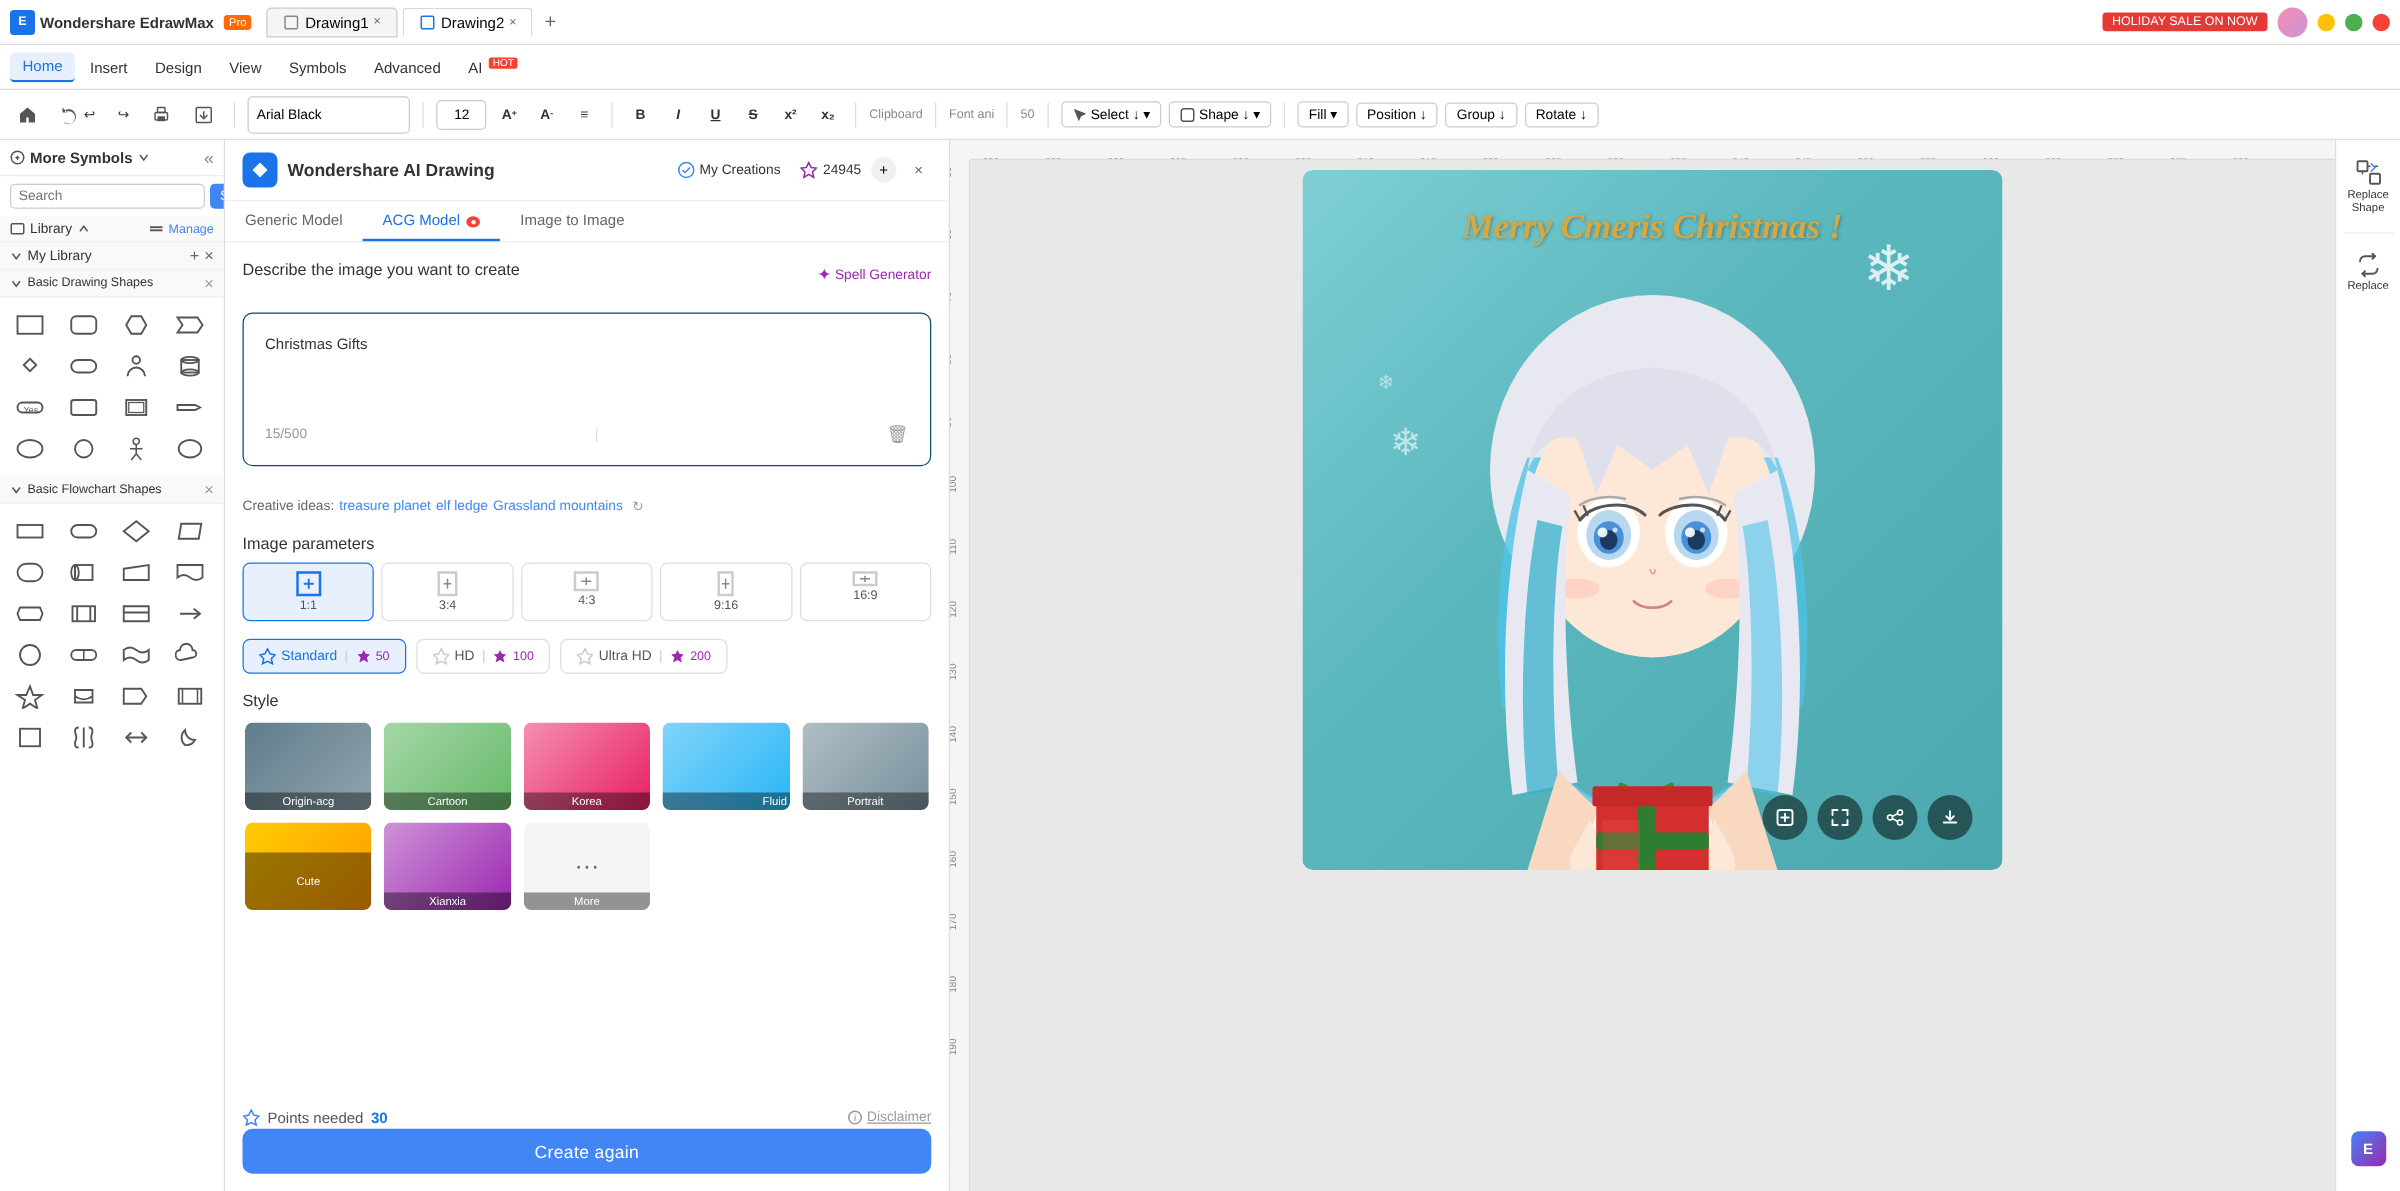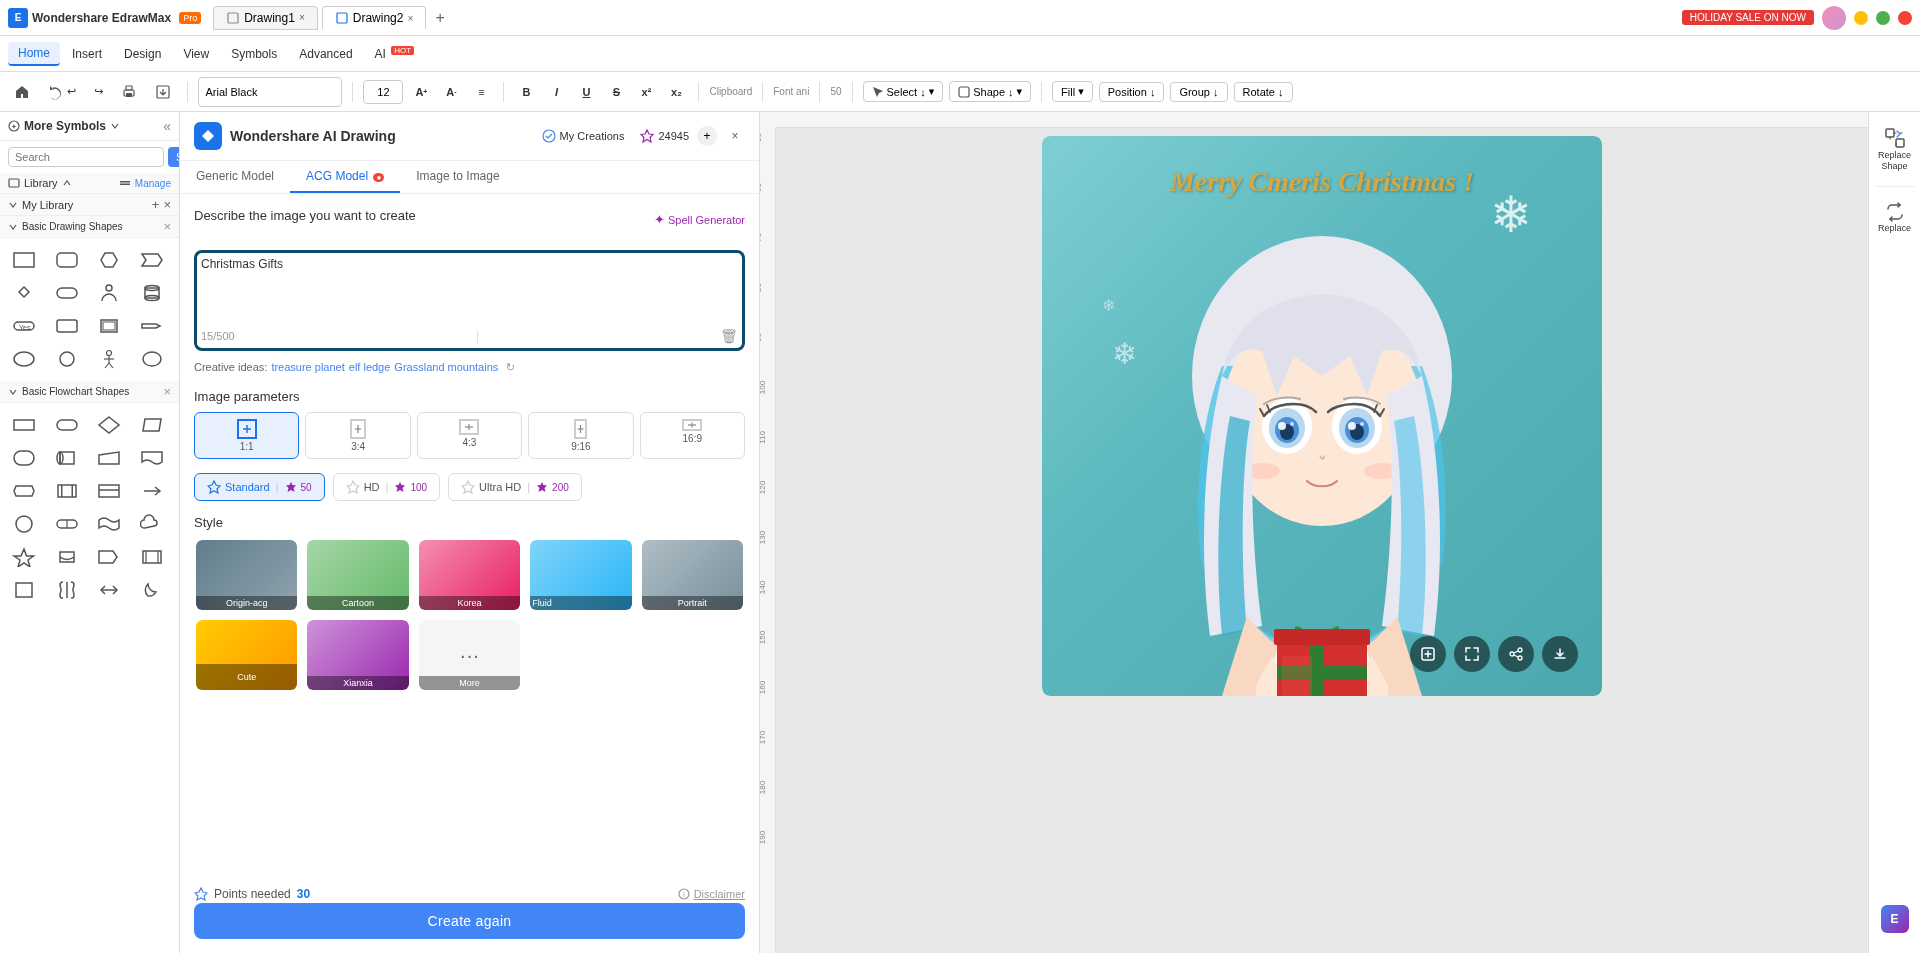--- a/index.html
+++ b/index.html
@@ -37,21 +37,21 @@
     .menu-item .hot-badge { background: #f44336; color: white; font-size: 8px; padding: 0 3px; border-radius: 2px; margin-left: 2px; vertical-align: super; }
 
     
     .toolbar {
       display: flex; align-items: center; height: 40px;
       background: #fff; border-bottom: 1px solid #ddd;
       padding: 0 8px; gap: 6px;
     }
     .toolbar-separator { width: 1px; height: 20px; background: #ddd; margin: 0 4px; }
     .toolbar-btn { display: flex; align-items: center; gap: 3px; padding: 3px 6px; border-radius: 4px; cursor: pointer; font-size: 11px; color: #333; border: none; background: transparent; }
-    .font-select { border: 1px solid #ccc; border-radius: 4px; padding: 14px 6px; font-size: 11px; height: 24px; width: 144px; }
+    .font-select { border: 1px solid #ccc; border-radius: 4px; padding: 14px 6px; font-size: 11px; height: 24px; width: 130px; }
     .font-size-input { border: 1px solid #ccc; border-radius: 4px; padding: 2px 4px; font-size: 11px; width: 40px; height: 24px; text-align: center; }
     .format-btn { width: 24px; height: 24px; display: flex; align-items: center; justify-content: center; cursor: pointer; border-radius: 3px; font-size: 11px; font-weight: bold; color: #333; }
     .dropdown-btn { display: flex; align-items: center; gap: 3px; padding: 3px 8px; border: 1px solid #ccc; border-radius: 4px; font-size: 11px; cursor: pointer; background: white; }
 
     
     .main-layout { display: flex; height: calc(953px - 36px - 36px - 40px); }
 
     
     .left-sidebar { width: 180px; background: #fff; border-right: 1px solid #ddd; display: flex; flex-direction: column; overflow: hidden; }
     .sidebar-header { display: flex; align-items: center; justify-content: space-between; padding: 6px 8px; border-bottom: 1px solid #eee; }
@@ -89,21 +89,21 @@
     .close-btn { width: 20px; height: 20px; display: flex; align-items: center; justify-content: center; cursor: pointer; color: #666; }
 
     .ai-tabs { display: flex; border-bottom: 1px solid #eee; }
     .ai-tab { padding: 8px 16px; font-size: 12px; cursor: pointer; color: #666; border-bottom: 2px solid transparent; }
     .ai-tab.active { color: #1a73e8; border-bottom-color: #1a73e8; font-weight: 500; }
     .ai-tab .new-badge { background: #f44336; color: white; font-size: 8px; padding: 0 3px; border-radius: 50%; margin-left: 2px; }
 
     .ai-content { flex: 1; overflow-y: auto; padding: 14px; }
 
     .section-label { font-size: 13px; font-weight: 500; color: #333; margin-bottom: 8px; }
-    .prompt-area { border: 3px solid #0c4a6e; border-radius: 8px; padding: 4px; margin-bottom: 8px; position: relative; }
+    .prompt-area { border: 1px solid #0c4a6e; border-radius: 8px; padding: 17px; margin-bottom: 24px; position: relative; }
     .prompt-textarea { width: 100%; border: none; outline: none; font-size: 12px; color: #333; resize: none; min-height: 60px; font-family: inherit; }
     .prompt-footer { display: flex; align-items: center; justify-content: space-between; margin-top: 8px; }
     .char-count { font-size: 11px; color: #999; }
     .clear-btn { color: #999; cursor: pointer; font-size: 14px; }
 
     .creative-ideas { font-size: 11px; color: #666; margin-bottom: 14px; display: flex; align-items: center; gap: 4px; flex-wrap: wrap; }
     .idea-tag { color: #4285f4; cursor: pointer; }
     .refresh-btn { width: 16px; height: 16px; color: #999; cursor: pointer; display: inline-flex; align-items: center; justify-content: center; }
 
     .param-grid { display: grid; grid-template-columns: repeat(5, 1fr); gap: 6px; margin-bottom: 14px; }
@@ -787,30 +787,30 @@
         <div class="style-item" style="position: relative;">
           <div class="style-thumb style-cartoon"></div>
           <span class="style-name" style="position: absolute; bottom: 0px; left: 0px; right: 0px; background: rgba(0, 0, 0, 0.4); color: white; font-size: 9px; padding: 2px; text-align: center;">Cartoon</span>
         </div>
         <div class="style-item" style="position: relative;">
           <div class="style-thumb style-korea"></div>
           <span class="style-name" style="position: absolute; bottom: 0px; left: 0px; right: 0px; background: rgba(0, 0, 0, 0.4); color: white; font-size: 9px; padding: 2px; text-align: center;">Korea</span>
         </div>
         <div class="style-item" style="position: relative;">
           <div class="style-thumb style-fluid"></div>
-          <span class="style-name" style="position: absolute; bottom: 0px; left: 0px; right: 0px; background: rgba(0, 0, 0, 0.4); color: white; font-size: 9px; padding: 2px; text-align: left;">Fluid</span>
+          <span class="style-name" style="position: absolute; bottom: 0px; left: 0px; right: 0px; background: rgba(0, 0, 0, 0.4); color: white; font-size: 9px; padding: 2px; text-align: right;">Fluid</span>
         </div>
 
         <div class="style-item" style="position: relative;">
           <div class="style-thumb style-portrait"></div>
           <span class="style-name" style="position: absolute; bottom: 0px; left: 0px; right: 0px; background: rgba(0, 0, 0, 0.4); color: white; font-size: 9px; padding: 2px; text-align: center;">Portrait</span>
         </div>
         <div class="style-item" style="position: relative;">
           <div class="style-thumb style-cute"></div>
-          <span class="style-name" style="position: absolute; bottom: 0px; left: 0px; right: 0px; background: rgba(0, 0, 0, 0.4); color: white; font-size: 9px; padding: 8px; text-align: center;">Cute</span>
+          <span class="style-name" style="position: absolute; bottom: 0px; left: 0px; right: 0px; background: rgba(0, 0, 0, 0.4); color: white; font-size: 9px; padding: 18px; text-align: center;">Cute</span>
         </div>
         <div class="style-item" style="position: relative;">
           <div class="style-thumb style-xianxia"></div>
           <span class="style-name" style="position: absolute; bottom: 0px; left: 0px; right: 0px; background: rgba(0, 0, 0, 0.4); color: white; font-size: 9px; padding: 2px; text-align: center;">Xianxia</span>
         </div>
         <div class="style-item" style="position: relative;">
           <div class="style-thumb style-more">···</div>
           <span class="style-name" style="position: absolute; bottom: 0px; left: 0px; right: 0px; background: rgba(0, 0, 0, 0.4); color: white; font-size: 9px; padding: 2px; text-align: center;">More</span>
         </div>
       </div>

